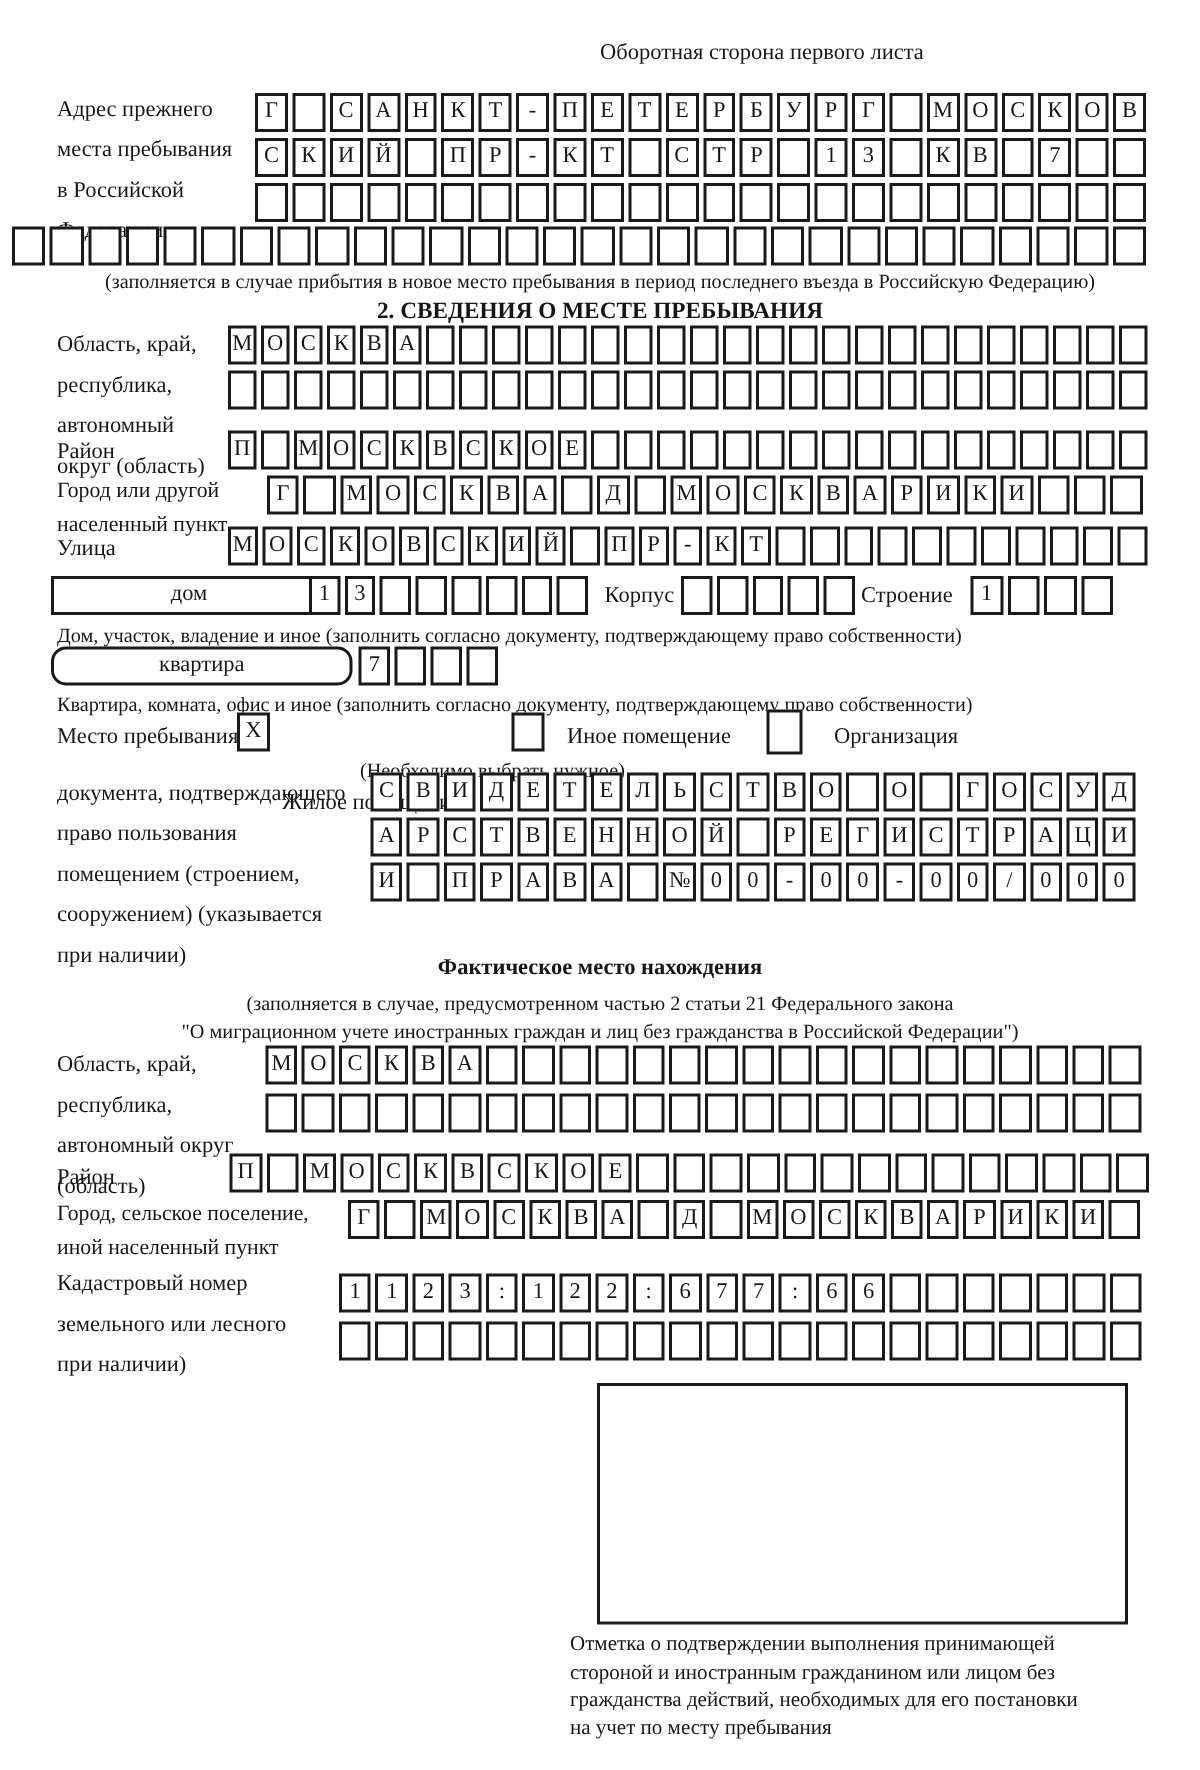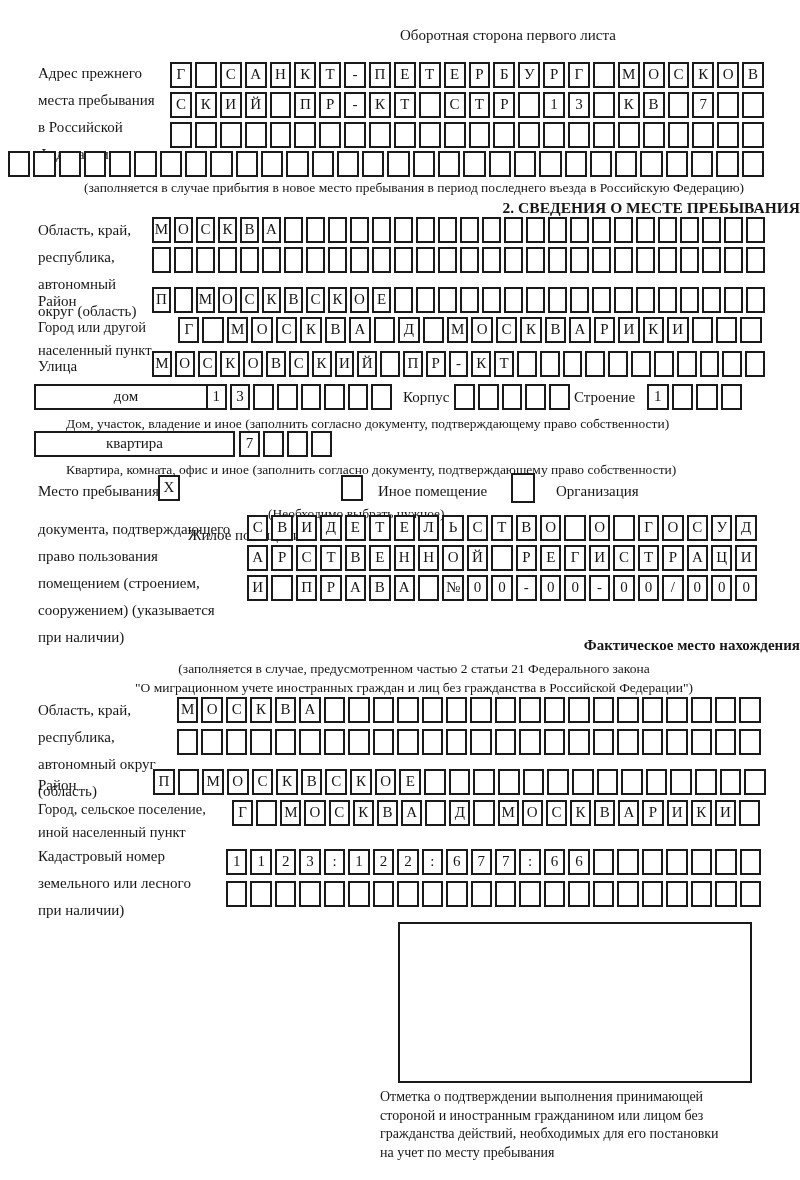--- a/index.html
+++ b/index.html
@@ -6,23 +6,23 @@
   html,body { background:#ffffff; }
   body {
     width:800px; height:1180px;
     font-family:"Liberation Serif","DejaVu Serif",serif;
     color:#161616;
   }
   .page { position:relative; width:800px; height:1180px; background:#fff; overflow:hidden; }
   .abs { position:absolute; }
   .lbl { font-size:15px; line-height:27px; white-space:nowrap; }
   .lbl2 { font-size:14.5px; line-height:23px; white-space:nowrap; }
-  .cap { font-size:13.5px; white-space:nowrap;padding-left:28px; }
+  .cap { font-size:13.5px; white-space:nowrap; }
   .center { left:0; width:800px; text-align:center; }
-  .bold { font-weight:bold;text-align:right; }
+  .bold { font-weight:bold; }
   .title { font-size:15.5px; }
   .cellrow { display:flex; gap:3px; }
   .cell {
     flex:1 1 0; height:26px; border:2px solid #1a1a1a;
     font-size:15px; line-height:21px; text-align:center; overflow:hidden;
     background:#fff;
   }
   .widebox {
     position:absolute; height:26px; border:2px solid #1a1a1a;
     font-size:15px; line-height:21px; text-align:center; background:#fff;
@@ -343,21 +343,21 @@
     </div>
   <div class="abs lbl" style="left:574px; top:385px; line-height:24px;">Строение</div>
   <div class="abs cellrow" style="left:647px; top:384px; width:95px;">
       <span class="cell">1</span>
       <span class="cell"></span>
       <span class="cell"></span>
       <span class="cell"></span>
     </div>
   <div class="abs cap" style="left:38px; top:416px;">Дом, участок, владение и иное (заполнить согласно документу, подтверждающему право собственности)</div>
 
-  <div class="widebox" style="left:34px; top:431px; width:201px;">квартира</div>
+  <div class="widebox" style="left:34px; top:431px; width:201px;border-radius:10px;">квартира</div>
   <div class="abs cellrow" style="left:239px; top:431px; width:93px;">
       <span class="cell">7</span>
       <span class="cell"></span>
       <span class="cell"></span>
       <span class="cell"></span>
     </div>
   <div class="abs cap" style="left:38px; top:462px;">Квартира, комната, офис и иное (заполнить согласно документу, подтверждающему право собственности)</div>
 
   <div class="abs lbl" style="left:38px; top:478px;">Место пребывания:</div>
   <div class="chk" style="left:158px; top:475px;">X</div>

